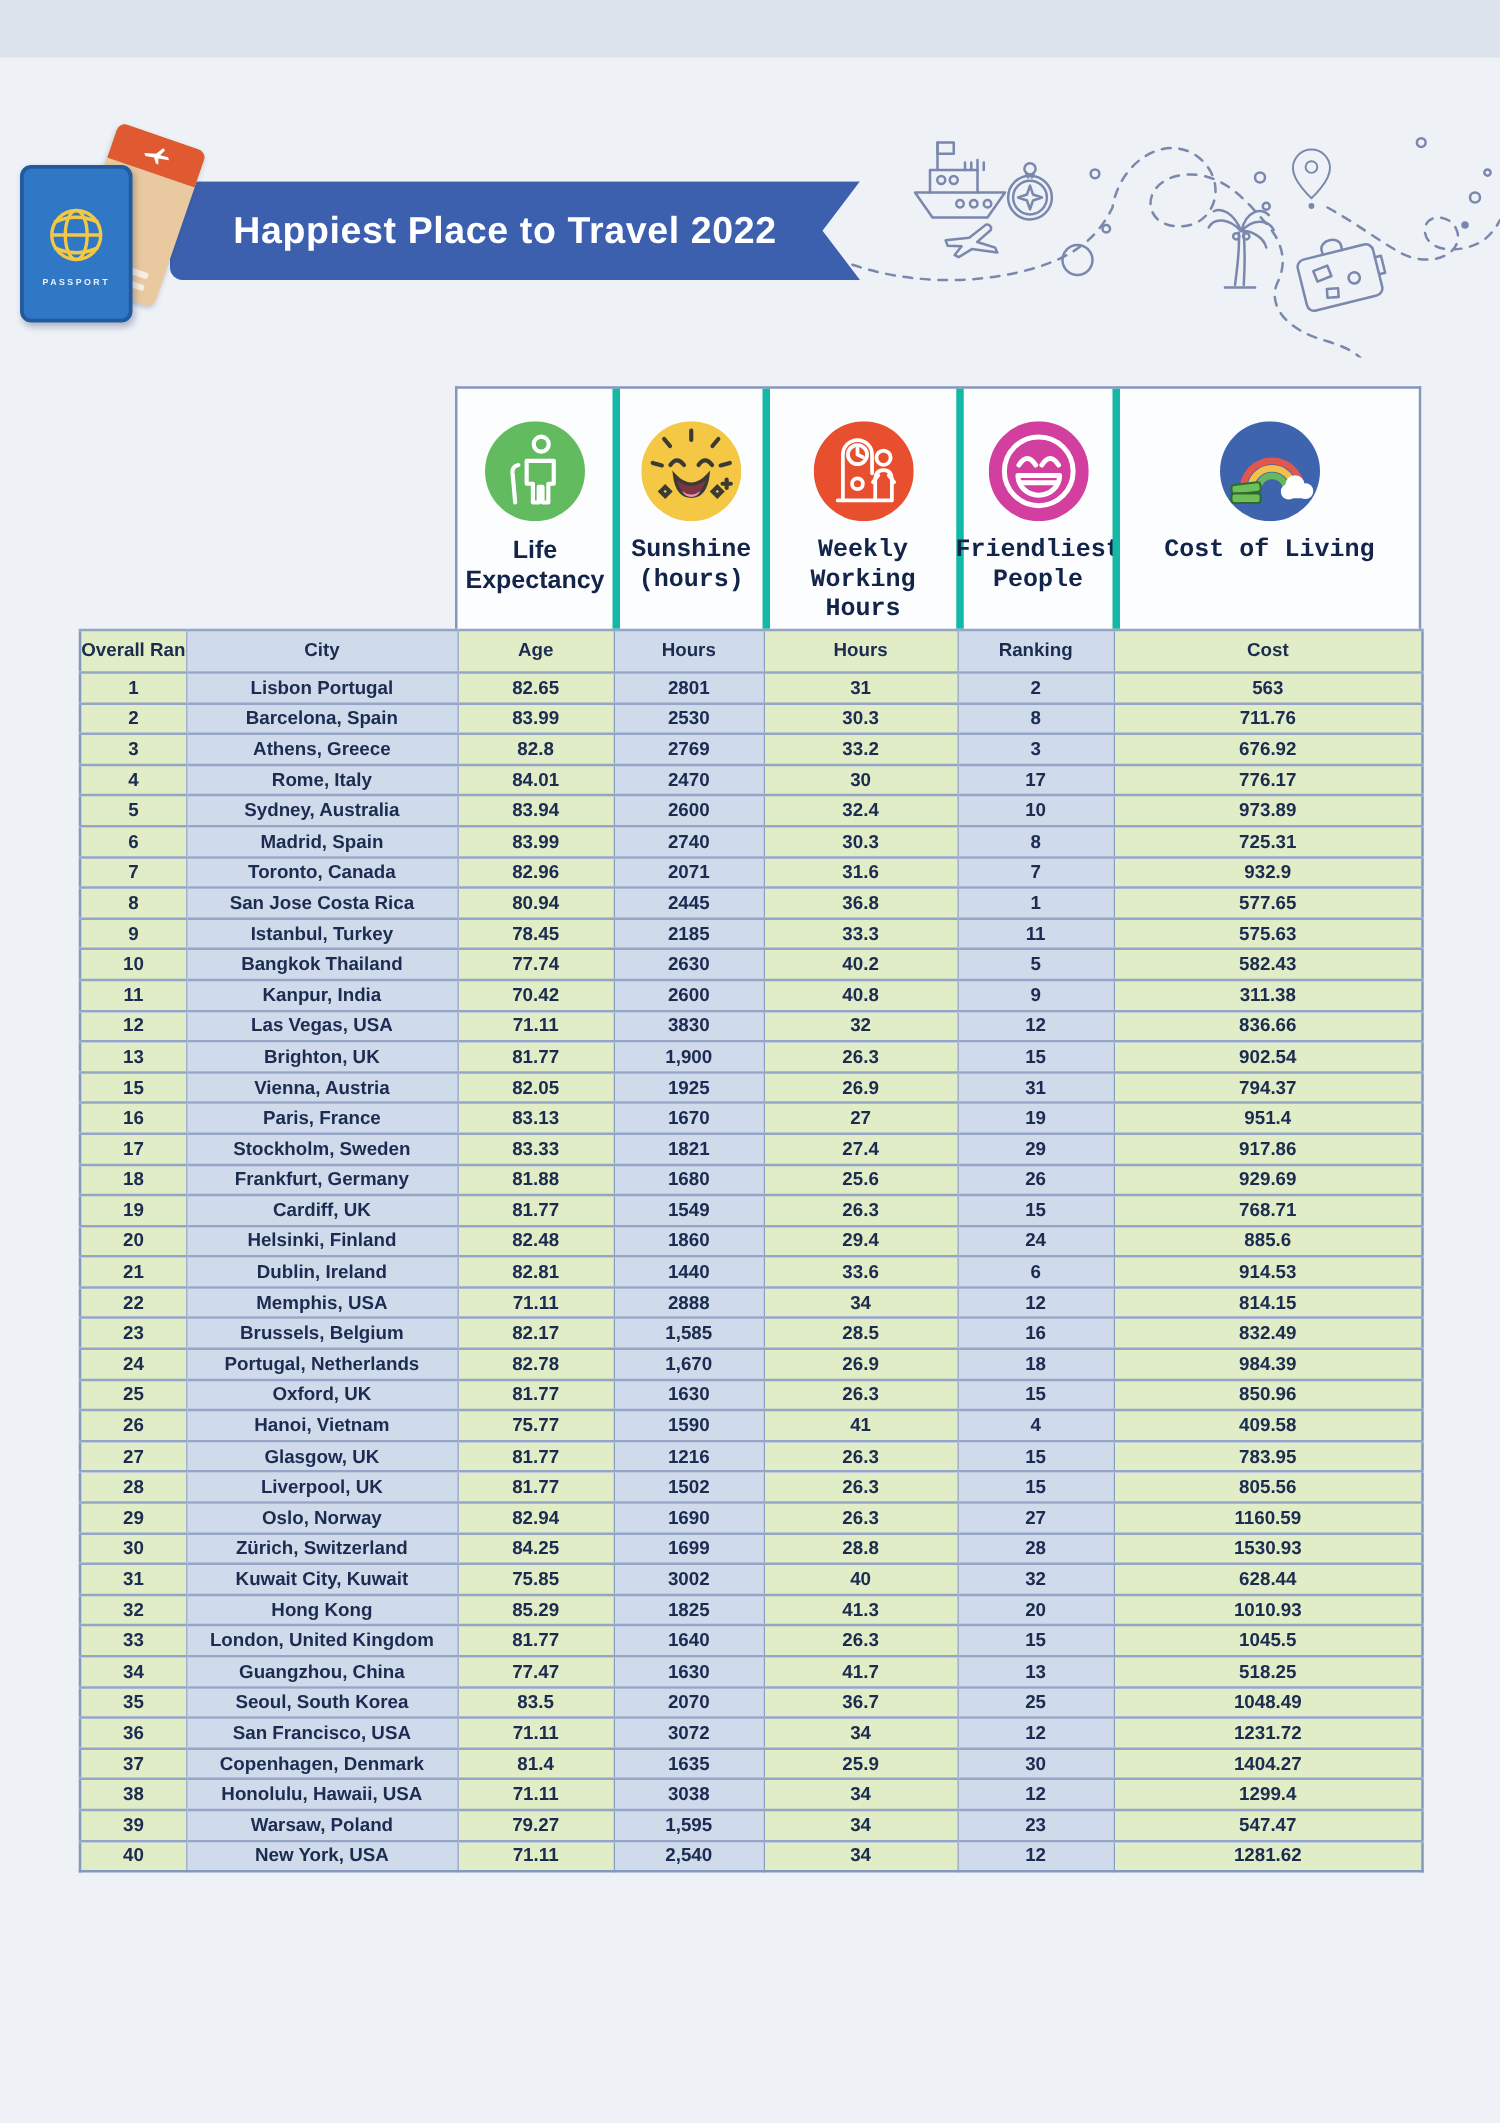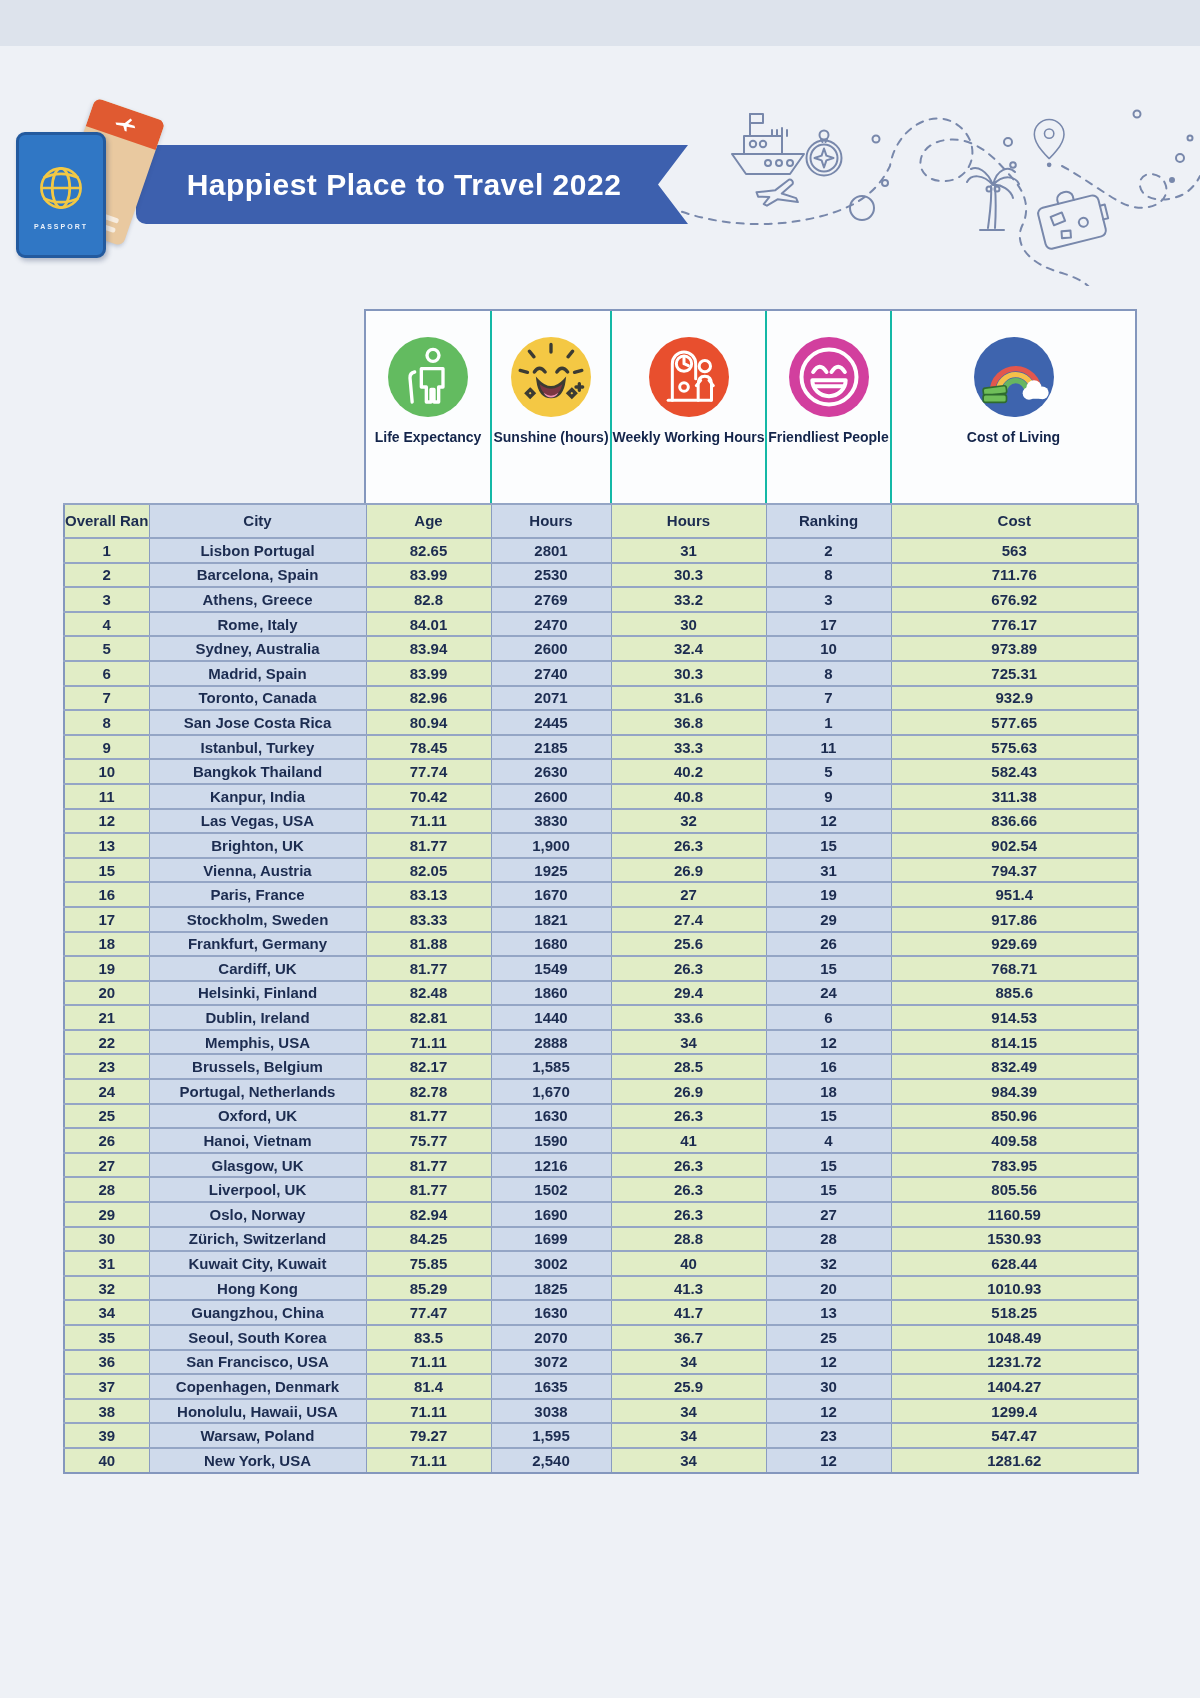--- a/index.html
+++ b/index.html
@@ -25,23 +25,23 @@
              display:flex; flex-direction:column; align-items:center; justify-content:center; gap:8px; }
   .pp-label { color:#eaf1fa; font-size:7px; font-weight:bold; letter-spacing:2px; }
 
   .doodles { position:absolute; left:632px; top:22px; width:568px; height:218px; z-index:1; }
 
   
   .cat-row { position:absolute; left:364px; top:263px; width:773px; height:194px;
              display:flex; background:#fcfdfe; border:2px solid #8497bd; border-bottom:none; }
   .cat-cell { display:flex; flex-direction:column; align-items:center; justify-content:flex-start;
               padding-top:26px; gap:12px; }
-  .cat-cell + .cat-cell { border-left:2px solid #14b8a6; }
+  .cat-cell + .cat-cell { border-left:6px solid #14b8a6;font-family:Liberation Mono, monospace; }
   .cw0{width:124px;} .cw1{width:120px;} .cw2{width:155px;} .cw3{width:125px;} .cw4{flex:1;}
-  .cat-label { font-size:14px; font-weight:bold; color:#13244a; text-align:center; line-height:1.18; }
+  .cat-label { font-size:20px; font-weight:bold; color:#13244a; text-align:center; line-height:1.18; }
 
   
   table.data { position:absolute; left:63px; top:457px; width:1074px;
                border-collapse:collapse; table-layout:fixed;
                border:2px solid #8497bd; }
   table.data th, table.data td { border:1px solid #8a9cc0; border-top:2px solid #94a5c5;
                text-align:center; vertical-align:middle; color:#1c2c50; white-space:nowrap; overflow:hidden; }
   thead tr { height:34px; }
   thead th { font-size:15px; font-weight:bold; line-height:1.05; }
   tbody tr { height:24.6px; }
@@ -527,20 +527,29 @@
         <tr>
           <td class="g">32</td>
           <td class="b">Hong Kong</td>
           <td class="g">85.29</td>
           <td class="b">1825</td>
           <td class="g">41.3</td>
           <td class="b">20</td>
           <td class="g">1010.93</td>
         </tr>
         <tr>
+          <td class="g">33</td>
+          <td class="b">London, United Kingdom</td>
+          <td class="g">81.77</td>
+          <td class="b">1640</td>
+          <td class="g">26.3</td>
+          <td class="b">15</td>
+          <td class="g">1045.5</td>
+        </tr>
+        <tr>
           <td class="g">34</td>
           <td class="b">Guangzhou, China</td>
           <td class="g">77.47</td>
           <td class="b">1630</td>
           <td class="g">41.7</td>
           <td class="b">13</td>
           <td class="g">518.25</td>
         </tr>
         <tr>
           <td class="g">35</td>

